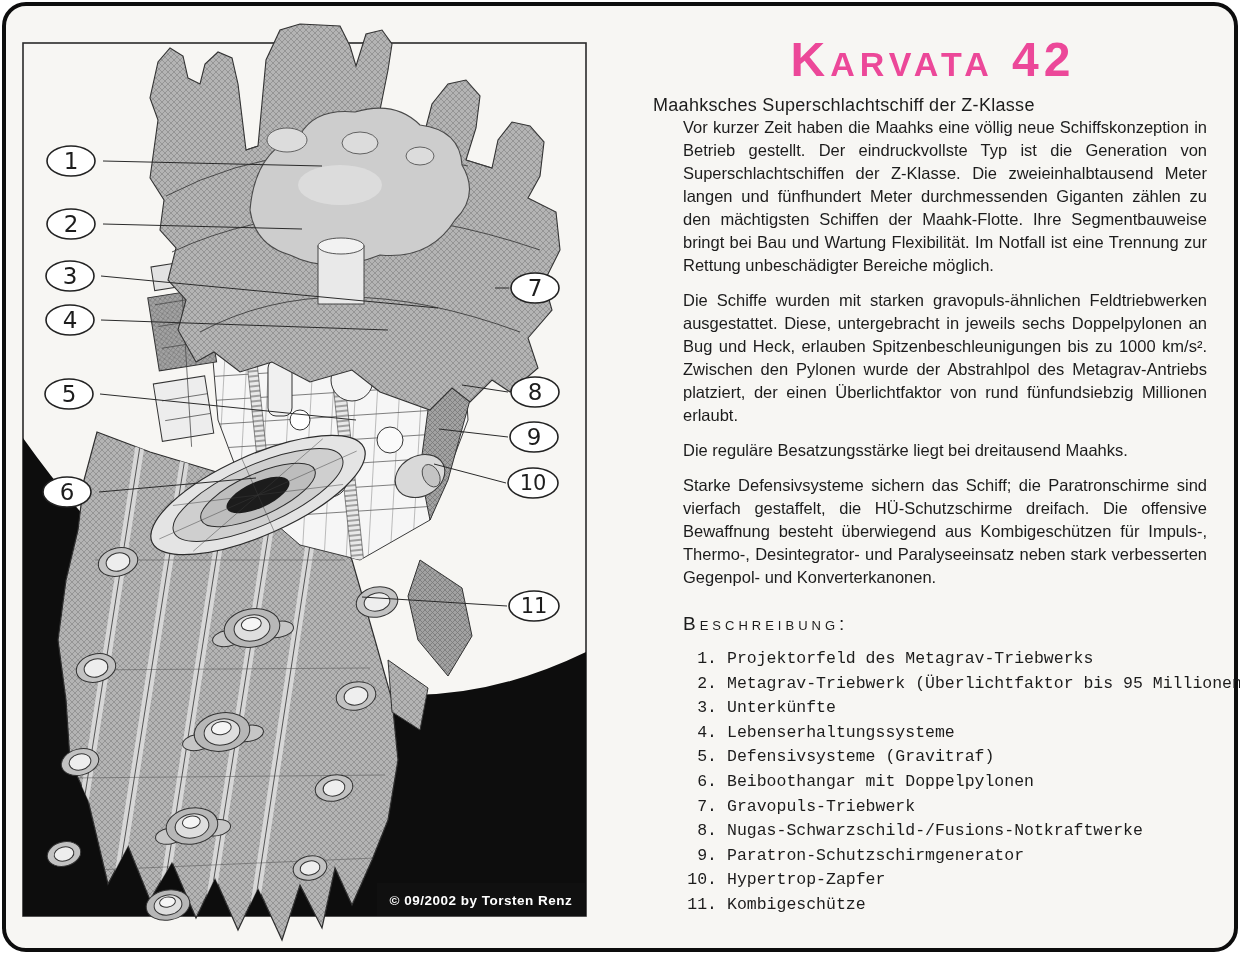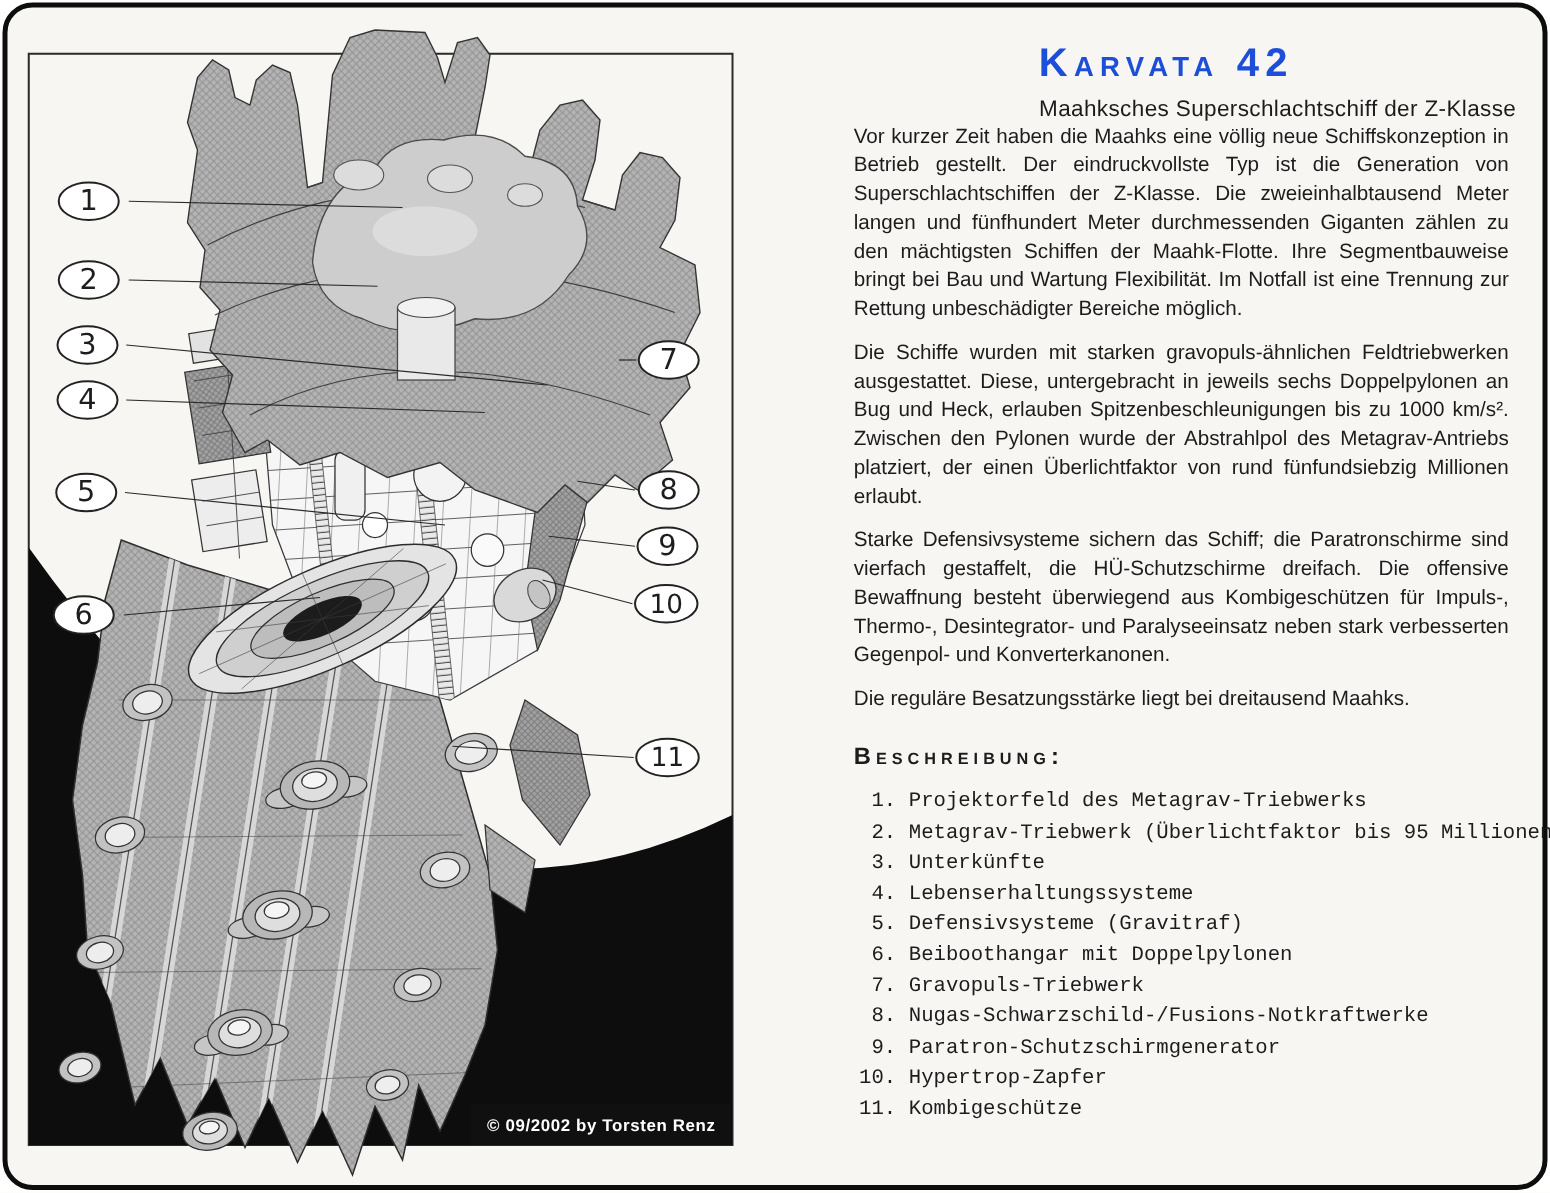--- a/index.html
+++ b/index.html
@@ -3,27 +3,27 @@
 <meta charset="utf-8">
 <style>
   html,body{margin:0;padding:0;background:#ffffff;}
   body{width:1240px;height:954px;position:relative;overflow:hidden;
        font-family:"Liberation Sans","DejaVu Sans",sans-serif;color:#1c1c1c;}
   .page{position:absolute;inset:2px;border:4px solid #0d0d0d;border-radius:24px;
         background:#f7f6f3;box-sizing:border-box;}
   .illu{position:absolute;left:0;top:0;width:620px;height:954px;}
   .textcol{position:absolute;left:653px;top:0;width:560px;}
   .title{margin:32px 0 0 0;text-align:center;font-variant:small-caps;
-         font-size:32px;font-weight:600;letter-spacing:5px;color:#1d4ed8;}
-  .subtitle{margin-top:8px;text-align:right;font-size:18px;letter-spacing:.3px;}
+         font-size:48px;font-weight:600;letter-spacing:5px;color:#ec4899;}
+  .subtitle{margin-top:8px;text-align:left;font-size:18px;letter-spacing:.3px;}
   .paras{padding:0 6px 0 30px;}
   .paras p{margin:0 0 12px 0;font-size:16.5px;line-height:23px;text-align:justify;}
   .paras p:first-child{}
   .desc-head{padding:0 0 0 30px;margin:24px 0 12px 0;font-variant:small-caps;
-             font-size:19px;font-weight:700;letter-spacing:4px;}
+             font-size:19px;font-weight:400;letter-spacing:4px;}
   ol.desc{list-style:none;margin:0;padding:0 0 0 30px;}
   ol.desc li{font-size:16.5px;line-height:24.6px;white-space:nowrap;font-family:Liberation Mono, monospace;}
   ol.desc .num{display:inline-block;width:34px;text-align:right;margin-right:10px;}
   svg text.co{font-family:"DejaVu Sans",sans-serif;fill:#1d1d1d;}
   svg text.cr{font-family:"Liberation Sans",sans-serif;font-weight:bold;fill:#ffffff;
               font-size:13.5px;letter-spacing:.5px;}
 </style>
 </head>
 <body>
 
@@ -292,22 +292,22 @@
   </g>
 </svg>
 
 <div class="textcol">
   <h1 class="title">Karvata 42</h1>
   <div class="subtitle">Maahksches Superschlachtschiff der Z-Klasse</div>
 
   <div class="paras">
     <p>Vor kurzer Zeit haben die Maahks eine völlig neue Schiffskonzeption in Betrieb gestellt. Der eindruckvollste Typ ist die Generation von Superschlachtschiffen der Z-Klasse. Die zweieinhalbtausend Meter langen und fünfhundert Meter durchmessenden Giganten zählen zu den mächtigsten Schiffen der Maahk-Flotte. Ihre Segmentbauweise bringt bei Bau und Wartung Flexibilität. Im Notfall ist eine Trennung zur Rettung unbeschädigter Bereiche möglich.</p>
     <p>Die Schiffe wurden mit starken gravopuls-ähnlichen Feldtriebwerken ausgestattet. Diese, untergebracht in jeweils sechs Doppelpylonen an Bug und Heck, erlauben Spitzenbeschleunigungen bis zu 1000 km/s². Zwischen den Pylonen wurde der Abstrahlpol des Metagrav-Antriebs platziert, der einen Überlichtfaktor von rund fünfundsiebzig Millionen erlaubt.</p>
+    <p>Die reguläre Besatzungsstärke liegt bei dreitausend Maahks.</p>
     <p>Starke Defensivsysteme sichern das Schiff; die Paratronschirme sind vierfach gestaffelt, die HÜ-Schutzschirme dreifach. Die offensive Bewaffnung besteht überwiegend aus Kombigeschützen für Impuls-, Thermo-, Desintegrator- und Paralyseeinsatz neben stark verbesserten Gegenpol- und Konverterkanonen.</p>
-    <p>Die reguläre Besatzungsstärke liegt bei dreitausend Maahks.</p>
   </div>
 
   <h2 class="desc-head">Beschreibung:</h2>
 
   <ol class="desc">
     <li><span class="num">1.</span><span class="lbl">Projektorfeld des Metagrav-Triebwerks</span></li>
     <li><span class="num">2.</span><span class="lbl">Metagrav-Triebwerk (Überlichtfaktor bis 95 Millionen)</span></li>
     <li><span class="num">3.</span><span class="lbl">Unterkünfte</span></li>
     <li><span class="num">4.</span><span class="lbl">Lebenserhaltungssysteme</span></li>
     <li><span class="num">5.</span><span class="lbl">Defensivsysteme (Gravitraf)</span></li>

